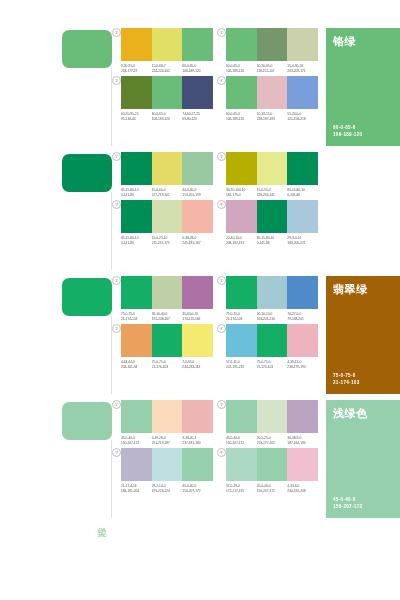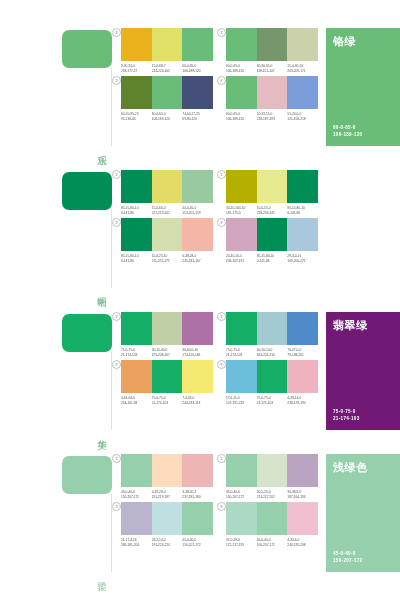--- a/index.html
+++ b/index.html
@@ -23,21 +23,21 @@
     padding: 0;
   }
   .sections {
     position: absolute;
     top: 28px;
     left: 0;
     width: 400px;
   }
   .section {
     position: relative;
-    height: 142px;
+    height: 124px;
     display: flex;
     flex-direction: row;
     align-items: flex-start;
   }
   
   .left-col {
     width: 112px;
     min-width: 112px;
     position: relative;
     height: 124px;
@@ -459,21 +459,21 @@
                 <span class="cmyk">75-0-75-0</span>
                 <span class="rgb">21-174-103</span>
               </div>
               <div class="code">
                 <span class="cmyk">4-39-13-0</span>
                 <span class="rgb">238-179-190</span>
               </div>
             </div>
           </div>
         </div>
-        <div class="card" style="background: #701a75;">
+        <div class="card" style="background: #a16207;">
           <div class="card-name">翡翠绿</div>
           <div class="card-codes">
             <span>75-0-75-0</span>
             <span>21-174-103</span>
           </div>
         </div>
       </div>
       <div class="section">
         <div class="left-col">
           <div class="chip" style="background: rgb(150, 207, 172);"></div>

